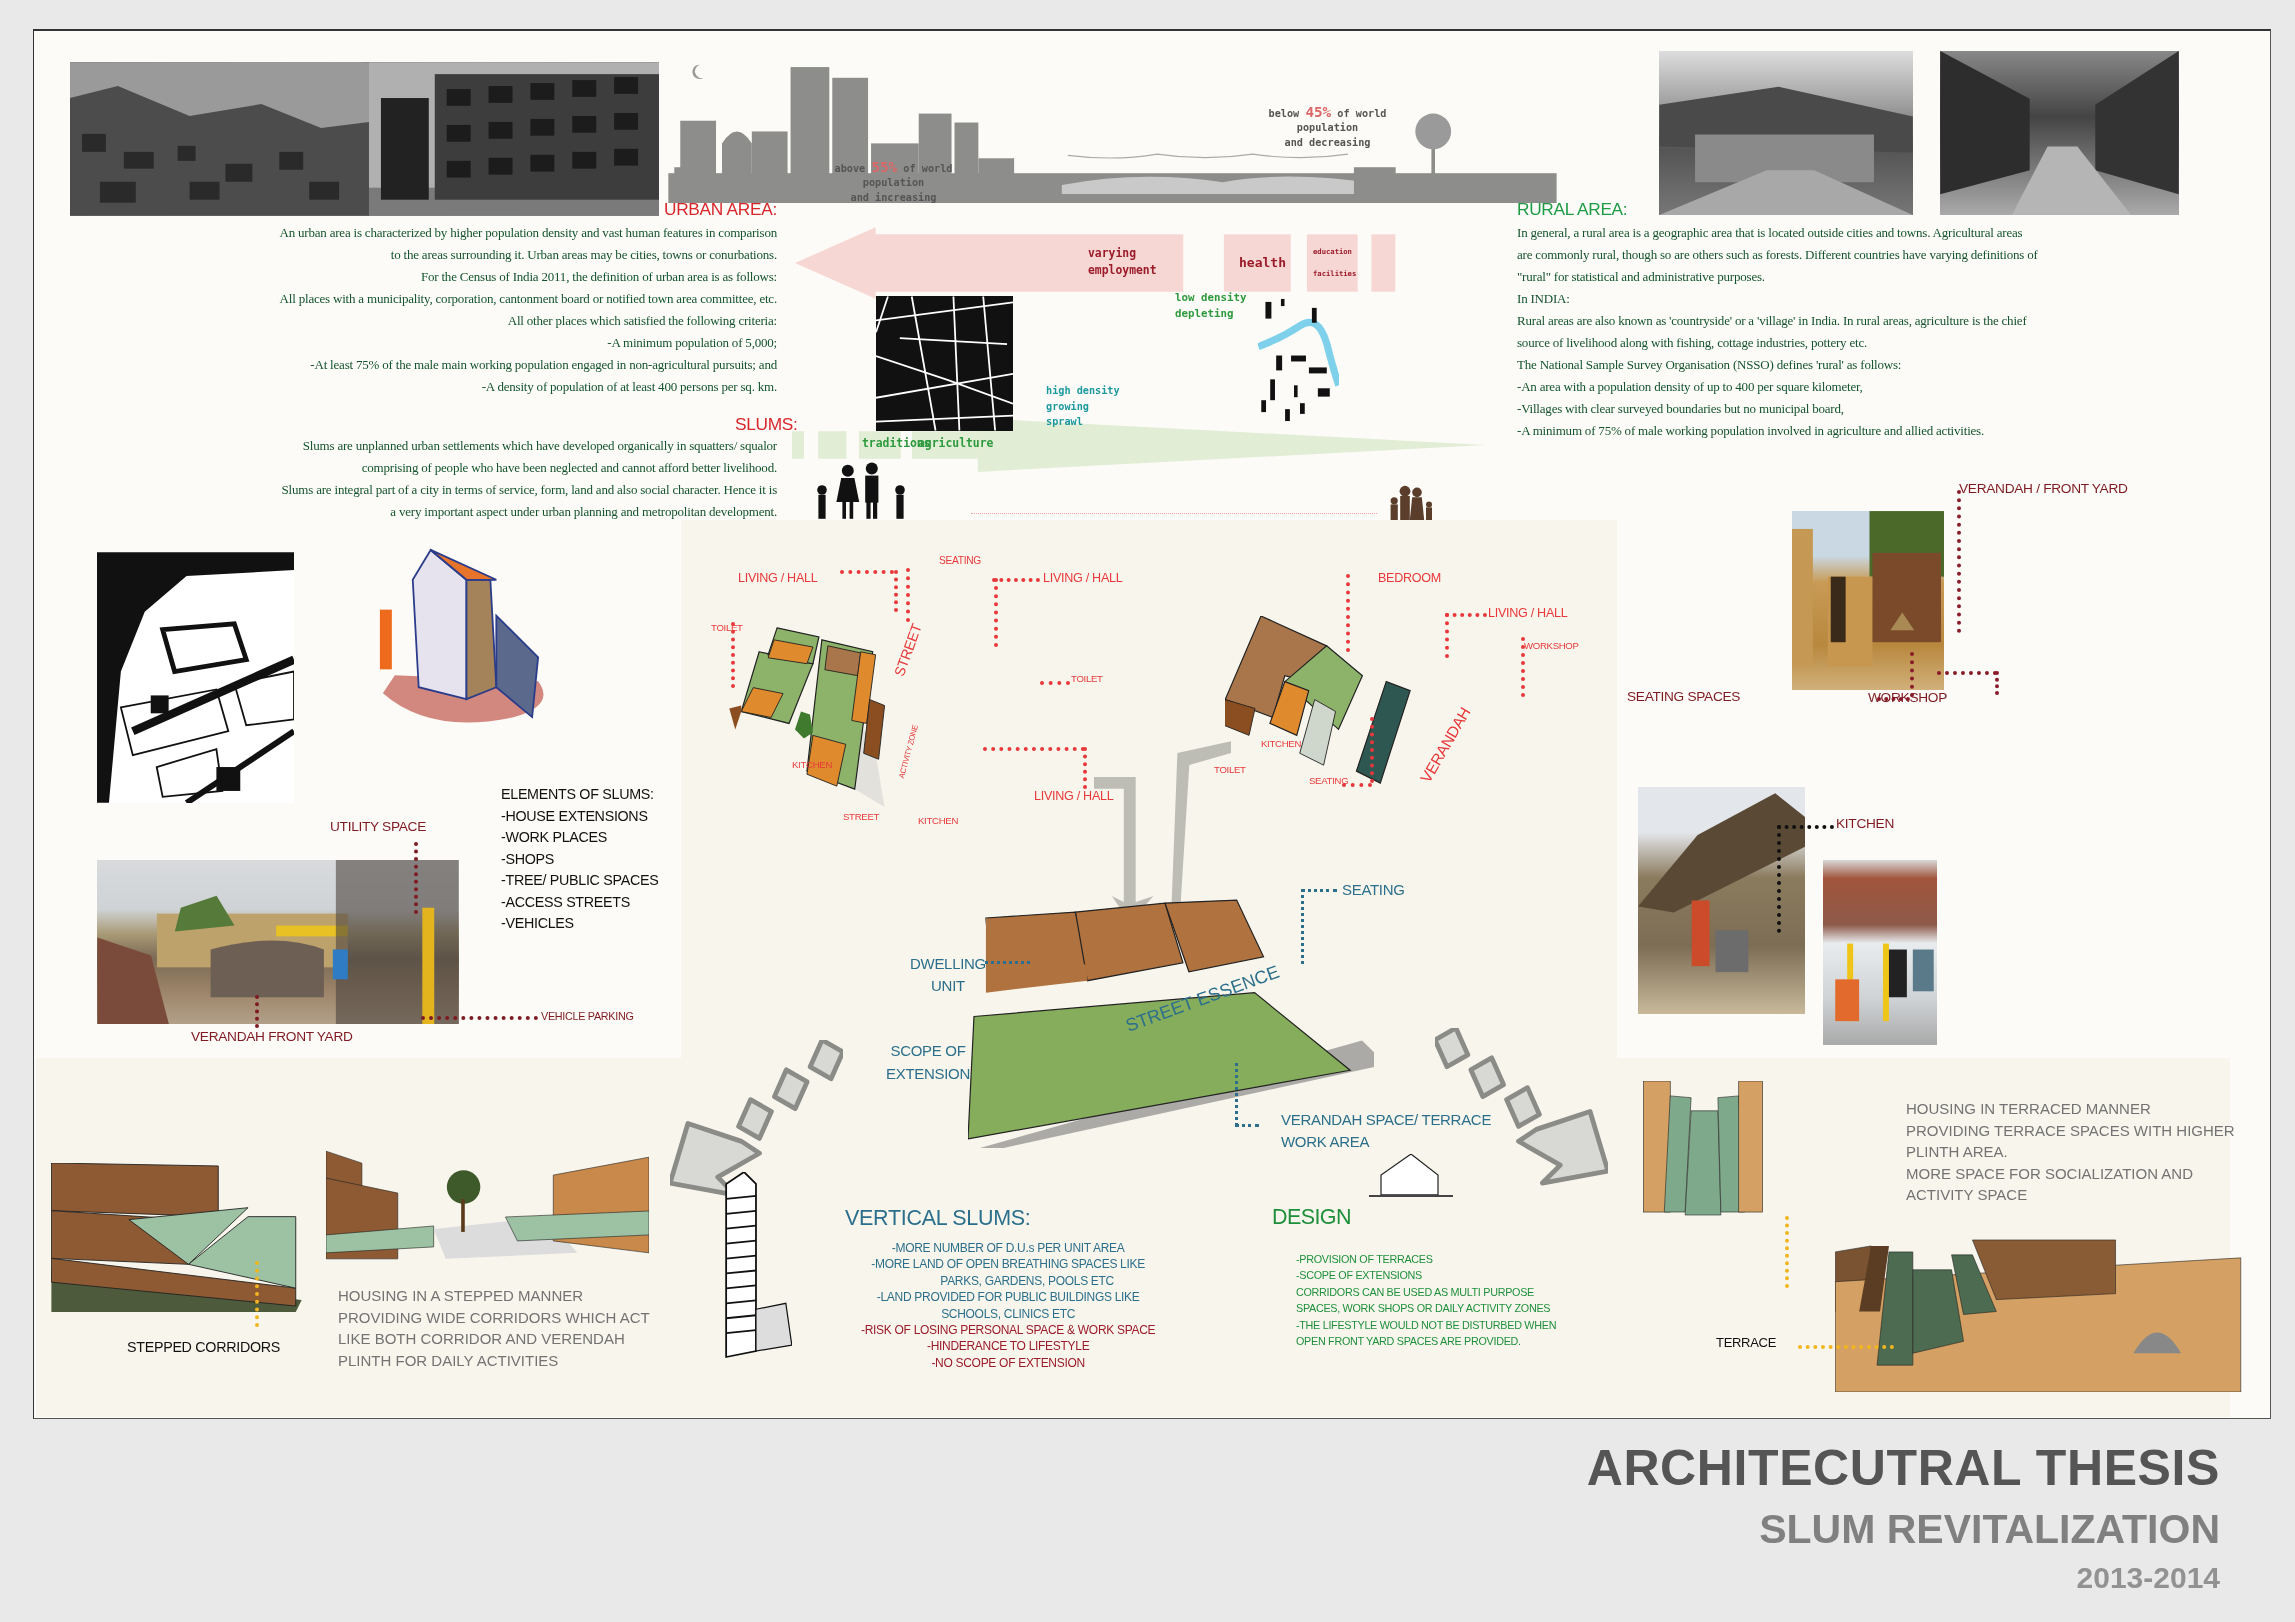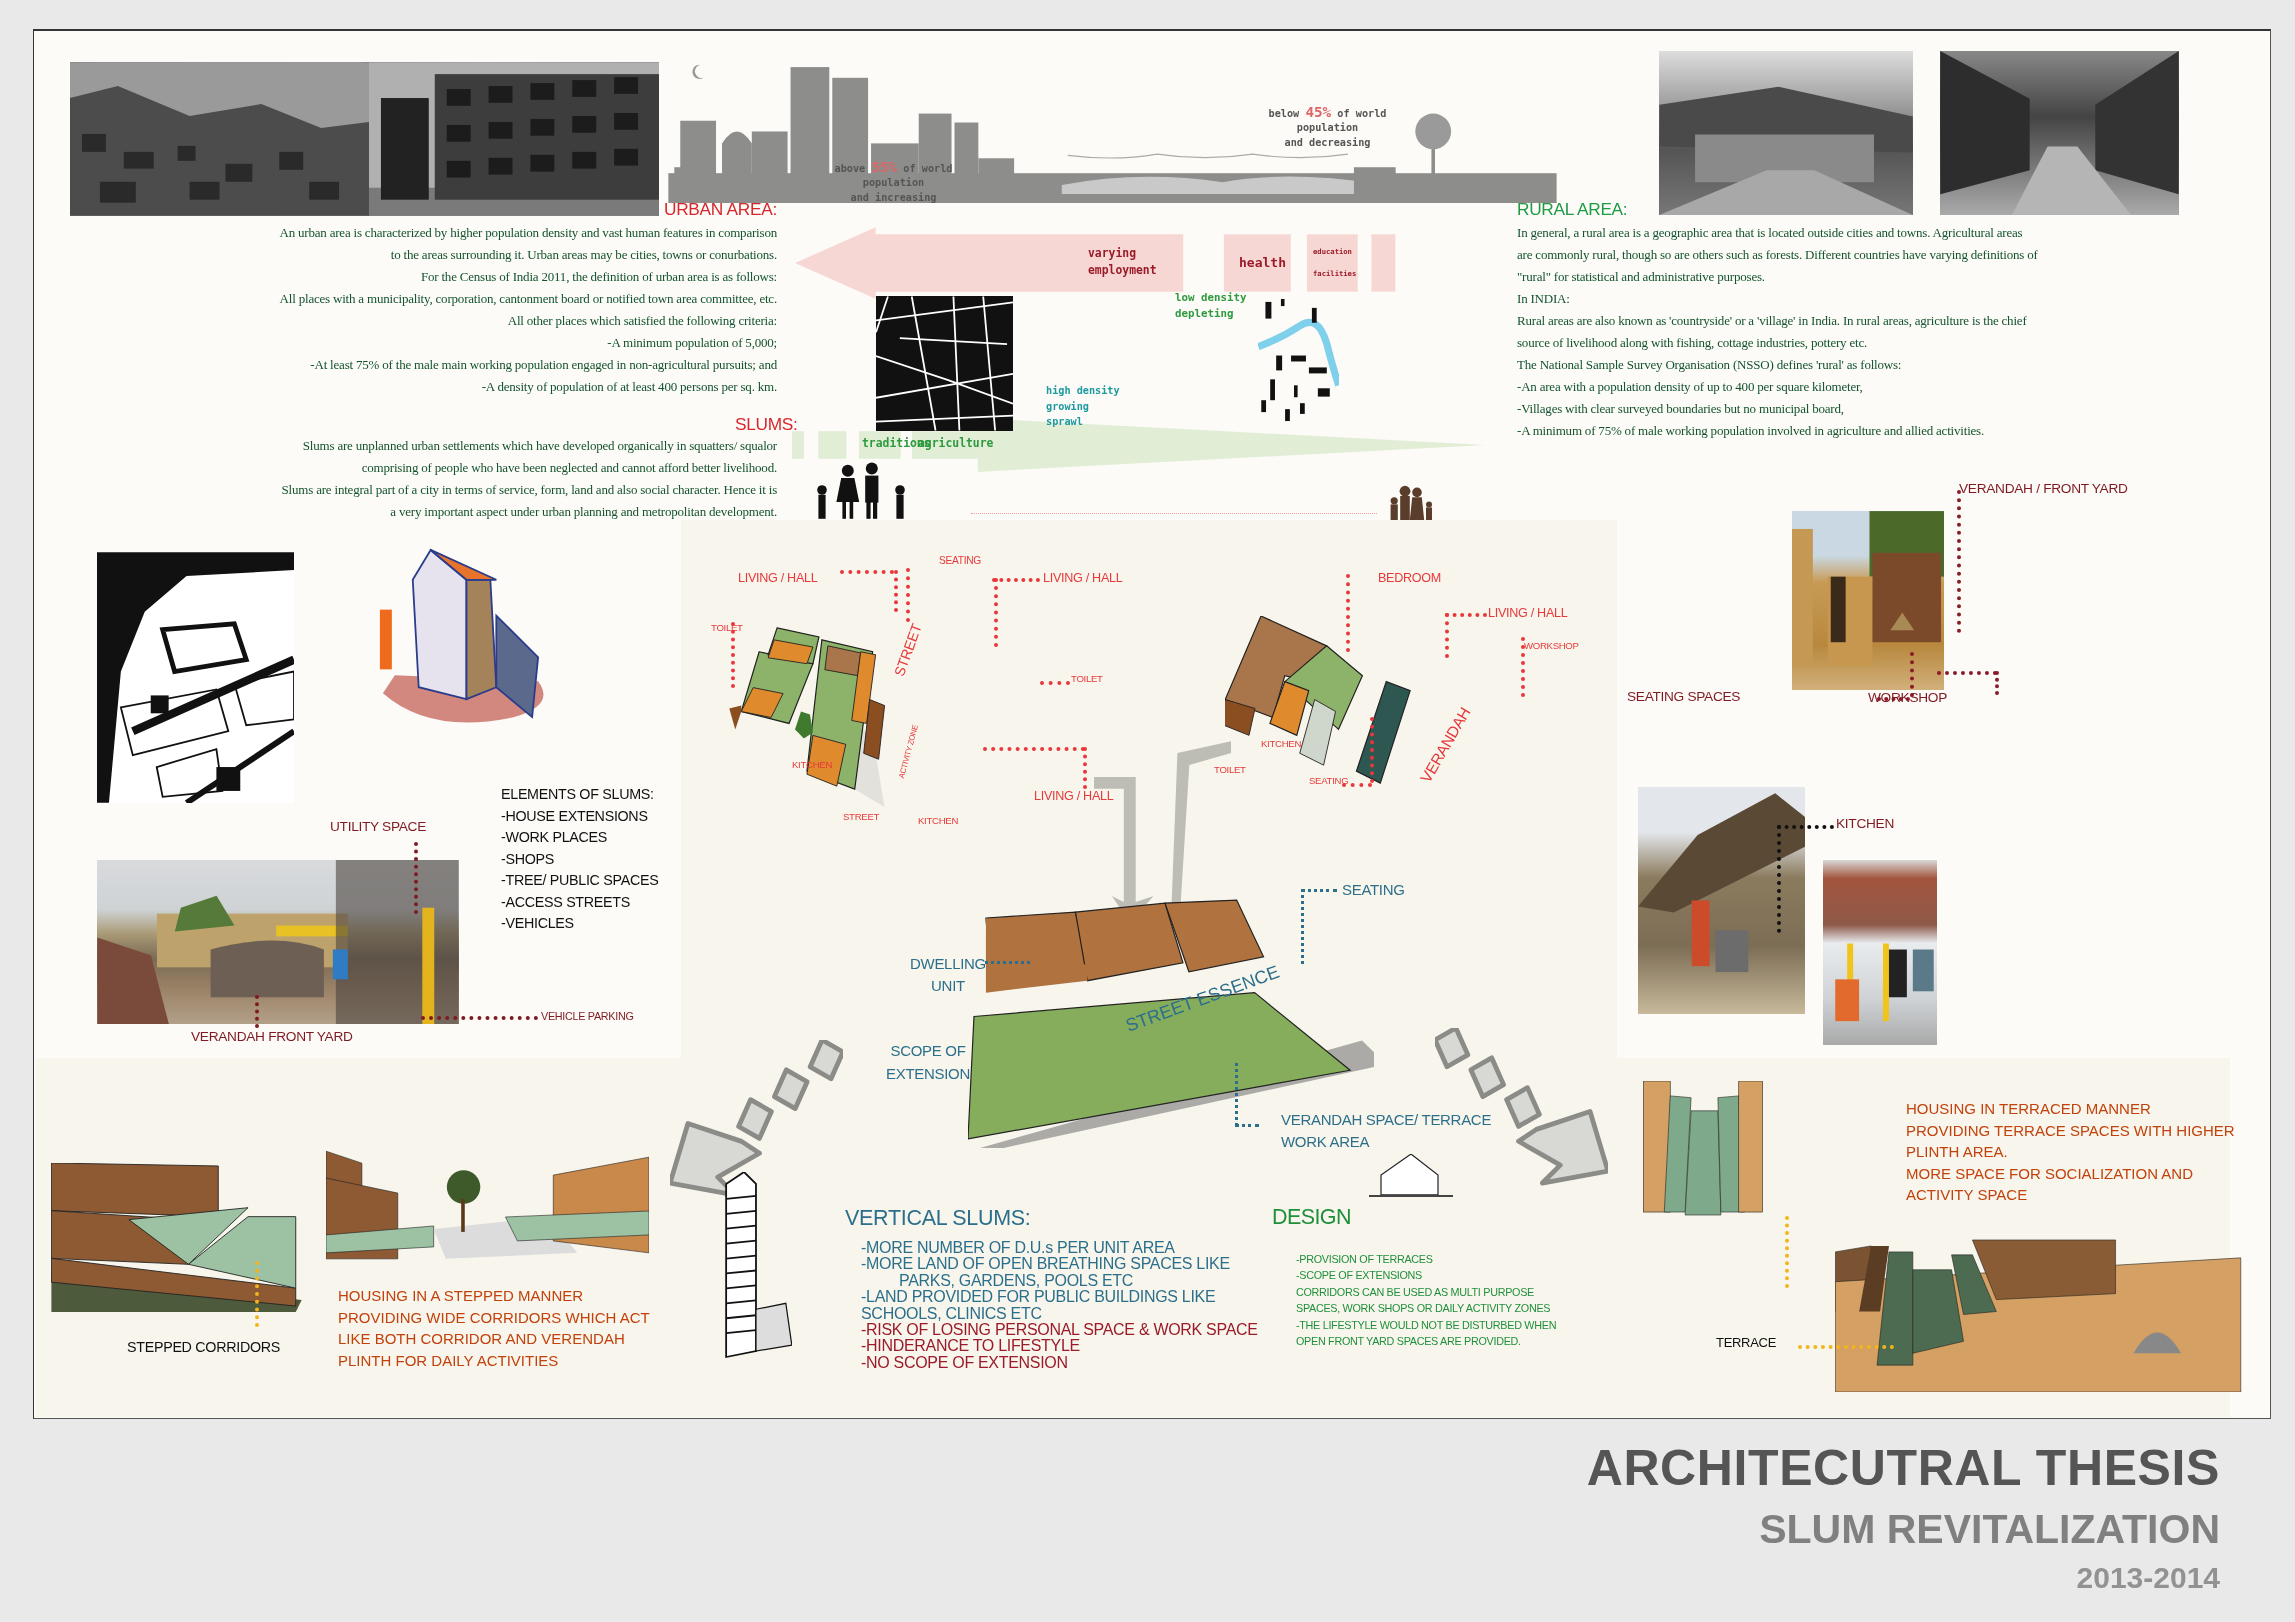--- a/index.html
+++ b/index.html
@@ -9,21 +9,21 @@
   .panel-bottom{position:absolute;left:36px;top:1058px;width:2194px;height:359px;background:#f8f6ec;}
   .abs{position:absolute;}
   .txt{font-family:Liberation Serif, serif;color:#14532d;}
   .p-right{text-align:right;}
   .body-text{font-size:13px;line-height:22px;letter-spacing:-0.2px;}
   .red-h{color:#d8262b;font-size:17.3px;letter-spacing:-0.3px;}
   .green-h{color:#1f9a45;font-size:17.3px;letter-spacing:-0.3px;}
   .lbl-red{color:#e8383b;font-size:12.6px;letter-spacing:-0.3px;text-transform:uppercase;}
   .lbl-maroon{color:#7f1a22;font-size:13.7px;letter-spacing:-0.3px;}
   .lbl-blue{color:#2c6f8c;font-size:15px;letter-spacing:-0.3px;}
-  .lbl-green{color:#c2410c;font-size:15px;letter-spacing:0px;line-height:21.5px;}
+  .lbl-green{color:#737373;font-size:15px;letter-spacing:0px;line-height:21.5px;}
   .lbl-black{color:#111;font-size:14.3px;letter-spacing:-0.3px;}
   .mono-txt{font-family:"DejaVu Sans Mono",monospace;font-weight:bold;}
   .photo{position:absolute;overflow:hidden;}
   .dots-h{position:absolute;height:0;border-top:4.2px dotted currentColor;}
   .dots-v{position:absolute;width:0;border-left:4.2px dotted currentColor;}
   .title-main{position:absolute;right:75px;top:1439px;font-family:"Liberation Sans",sans-serif;font-weight:bold;font-size:50px;color:#555;letter-spacing:0.6px;}
   .title-sub{position:absolute;right:75px;top:1506px;font-family:"Liberation Sans",sans-serif;font-weight:bold;font-size:41px;color:#808080;}
   .title-year{position:absolute;right:75px;top:1561px;font-family:"Liberation Sans",sans-serif;font-weight:bold;font-size:30px;color:#929292;}
 </style>
 </head>
@@ -530,21 +530,21 @@
         <line x1="20" y1="170" x2="70" y2="165"></line>
         <line x1="20" y1="195" x2="70" y2="190"></line>
         <line x1="20" y1="220" x2="70" y2="215"></line>
         <line x1="20" y1="245" x2="70" y2="240"></line>
         <line x1="20" y1="270" x2="70" y2="265"></line>
     </g>
     <path d="M70 230 L120 220 L130 290 L70 300Z" fill="#ddd" stroke="#111" stroke-width="2"></path>
   </svg>
 </div>
 <div class="abs lbl-blue" style="left:845px;top:1206px;font-size:21.5px;">VERTICAL SLUMS:</div>
-<div class="abs" style="left:861px;top:1240px;font-family:'Liberation Sans',sans-serif;font-size:16px;line-height:16.4px;letter-spacing:-0.3px;">
+<div class="abs" style="left:861px;top:1240px;font-family:'Liberation Sans',sans-serif;font-size:12px;line-height:16.4px;letter-spacing:-0.3px;text-align:center;">
   <div style="color:#2c6f8c;">-MORE NUMBER OF D.U.s PER UNIT AREA</div>
   <div style="color:#2c6f8c;">-MORE LAND OF OPEN BREATHING SPACES LIKE</div>
   <div style="color:#2c6f8c;margin-left:38px;">PARKS, GARDENS, POOLS ETC</div>
   <div style="color:#2c6f8c;">-LAND PROVIDED FOR PUBLIC BUILDINGS LIKE</div>
   <div style="color:#2c6f8c;">SCHOOLS, CLINICS ETC</div>
   <div style="color:#9b1b2a;">-RISK OF LOSING PERSONAL SPACE &amp; WORK SPACE</div>
   <div style="color:#9b1b2a;">-HINDERANCE TO LIFESTYLE</div>
   <div style="color:#9b1b2a;">-NO SCOPE OF EXTENSION</div>
 </div>
 

